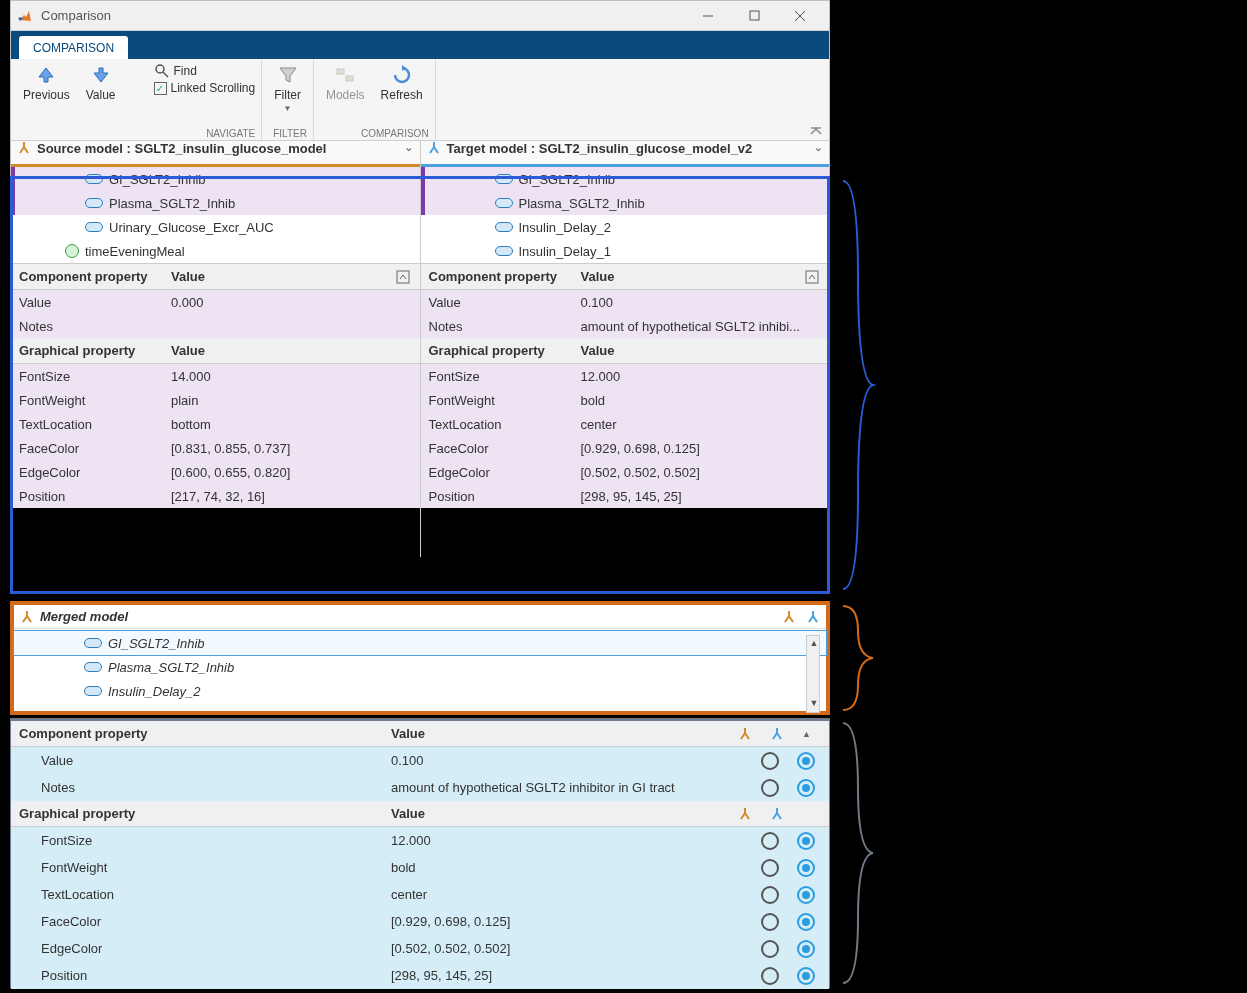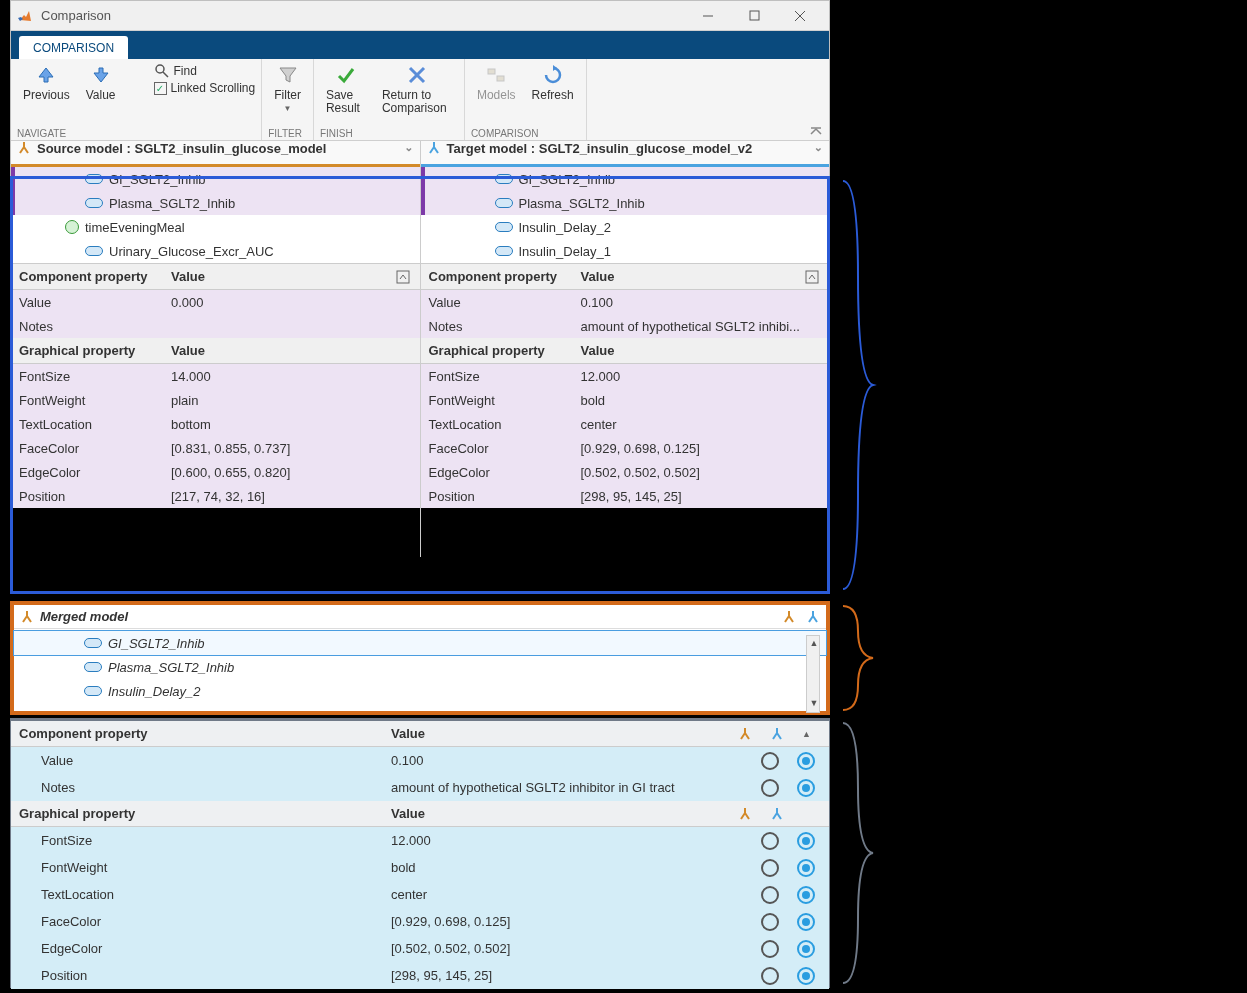--- a/index.html
+++ b/index.html
@@ -50,21 +50,21 @@
     border-bottom: 1px solid #cfcfcf;
     display: flex;
   }
   .ribbon-group {
     display: flex;
     flex-direction: column;
     border-right: 1px solid #d8d8d8;
     padding: 2px 6px 0;
   }
   .ribbon-group-body { display:flex; flex:1; align-items:flex-start; gap:4px; }
-  .ribbon-group-label { font-size:10px; color:#777; text-align:left; padding-bottom:1px; }
+  .ribbon-group-label { font-size:10px; color:#777; text-align:right; padding-bottom:1px; }
   .ribbon-btn {
     display:flex; flex-direction:column; align-items:center;
     padding:2px 6px; gap:2px; color:#333;
   }
   .ribbon-btn .icon { width:24px; height:24px; display:flex; align-items:center; justify-content:center; }
   .ribbon-btn span.lbl { font-size:12px; line-height:1.1; }
   .nav-extras { display:flex; flex-direction:column; gap:2px; padding-top:2px; font-size:12px;margin-left:28px; }
   .nav-extras .row { display:flex; align-items:center; gap:4px; }
   .checkbox { width:13px; height:13px; border:1px solid #666; display:inline-flex; align-items:center; justify-content:center; font-size:10px; color:#2a6; }
   .collapse-chevron { margin-left:auto; align-self:flex-end; padding:0 6px 4px; color:#888; }
@@ -263,42 +263,20 @@
                 <path d="M3 4 L19 4 L13 12 L13 18 L9 16 L9 12 Z" fill="#d0d0d0" stroke="#888"></path>
               </svg>
           </div>
           <span class="lbl">Filter</span>
           <span style="font-size:8px;color:#666">▼</span>
         </div>
       </div>
       <div class="ribbon-group-label">FILTER</div>
     </div>
 
-    <div class="ribbon-group">
-      <div class="ribbon-group-body">
-        <div class="ribbon-btn">
-          <div class="icon">
-            <svg width="22" height="22" viewBox="0 0 22 22">
-                <path d="M4 12 L9 17 L18 5" fill="none" stroke="#3aaa3a" stroke-width="3"></path>
-              </svg>
-          </div>
-          <span class="lbl" style="max-width:40px">Save Result</span>
-        </div>
-        <div class="ribbon-btn">
-          <div class="icon">
-            <svg width="22" height="22" viewBox="0 0 22 22">
-                <line x1="4" y1="4" x2="18" y2="18" stroke="#5a8dd8" stroke-width="3"></line>
-                <line x1="18" y1="4" x2="4" y2="18" stroke="#5a8dd8" stroke-width="3"></line>
-              </svg>
-          </div>
-          <span class="lbl" style="max-width:70px">Return to Comparison</span>
-        </div>
-      </div>
-      <div class="ribbon-group-label">FINISH</div>
-    </div>
 
     <div class="ribbon-group">
       <div class="ribbon-group-body">
         <div class="ribbon-btn" style="opacity:0.5">
           <div class="icon">
             <svg width="22" height="22" viewBox="0 0 22 22">
                 <rect x="3" y="5" width="7" height="5" fill="#d0c8b0" stroke="#999"></rect>
                 <rect x="12" y="12" width="7" height="5" fill="#d0c8b0" stroke="#999"></rect>
               </svg>
           </div>
@@ -337,27 +315,27 @@
       </div>
       <div class="tree" id="source-tree">
           <div class="tree-row sel indent1">
     <span class="species-icon"></span>
     <span>GI_SGLT2_Inhib</span>
   </div>
           <div class="tree-row modif indent1">
     <span class="species-icon"></span>
     <span>Plasma_SGLT2_Inhib</span>
   </div>
+          <div class="tree-row plain indent1">
+    <span class="species-icon"></span>
+    <span>Urinary_Glucose_Excr_AUC</span>
+  </div>
           <div class="tree-row plain indent0">
     <span class="param-icon"></span>
     <span>timeEveningMeal</span>
-  </div>
-          <div class="tree-row plain indent1">
-    <span class="species-icon"></span>
-    <span>Urinary_Glucose_Excr_AUC</span>
   </div>
         </div>
       <div class="prop-table">
         <div class="prop-header">
           <div class="col1">Component property</div>
           <div class="col2">Value</div>
           <div class="collapse-icon">
             <svg width="14" height="14" viewBox="0 0 14 14">
                 <rect x="1" y="1" width="12" height="12" fill="none" stroke="#666"></rect>
                 <path d="M4 9 L7 5 L10 9" fill="none" stroke="#666"></path>

